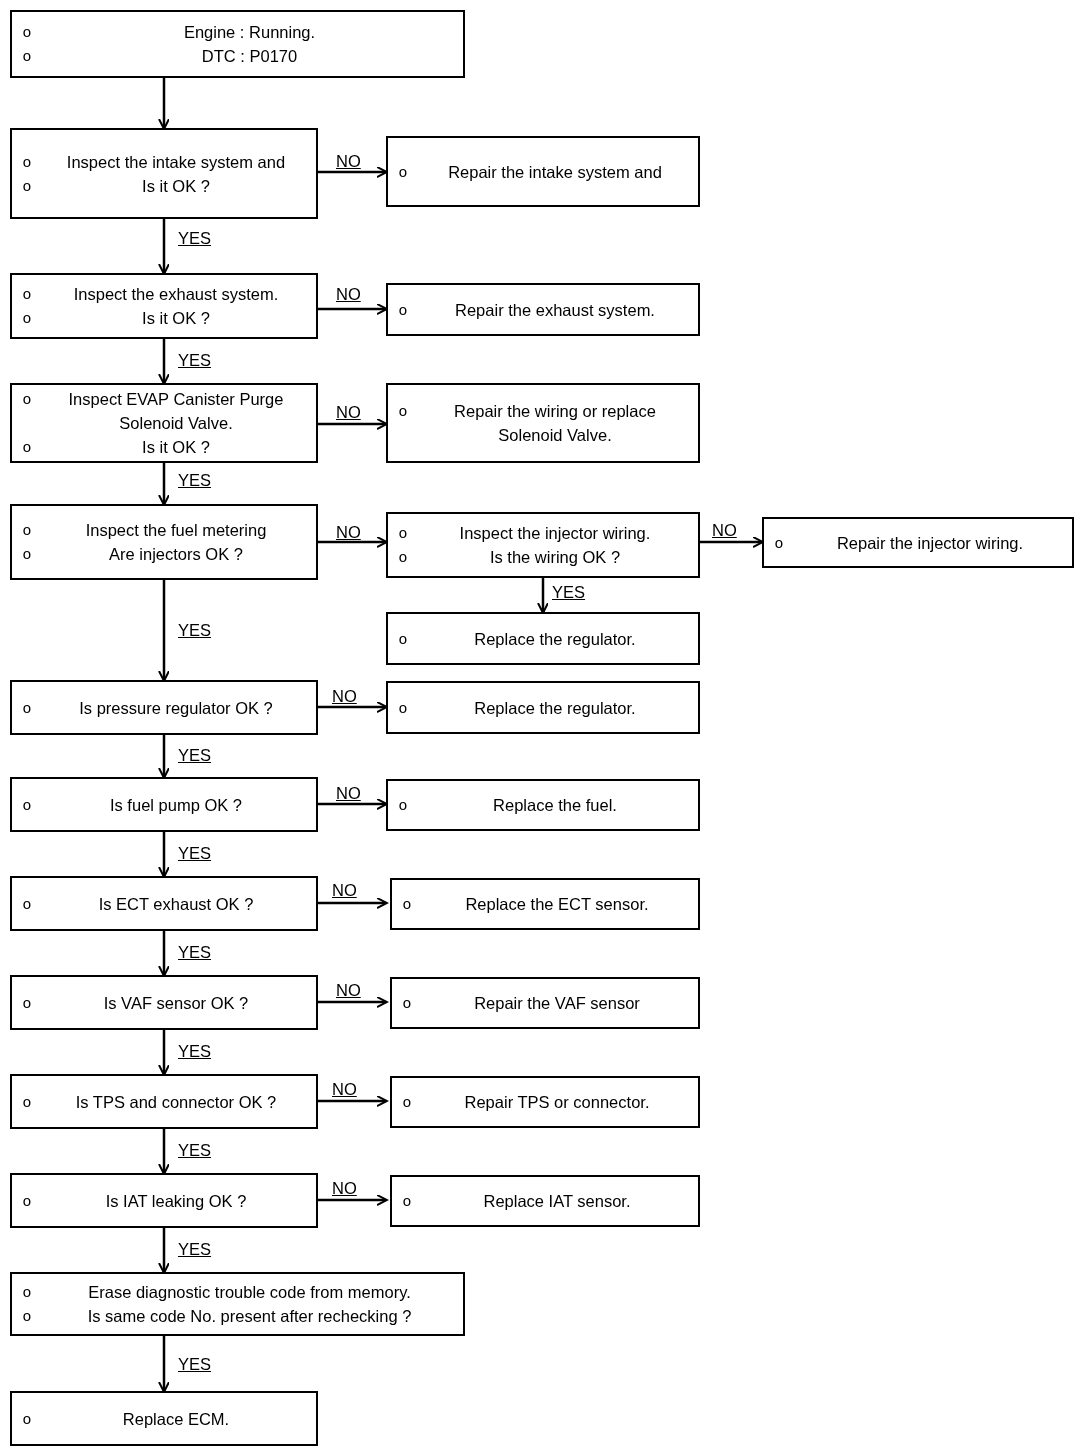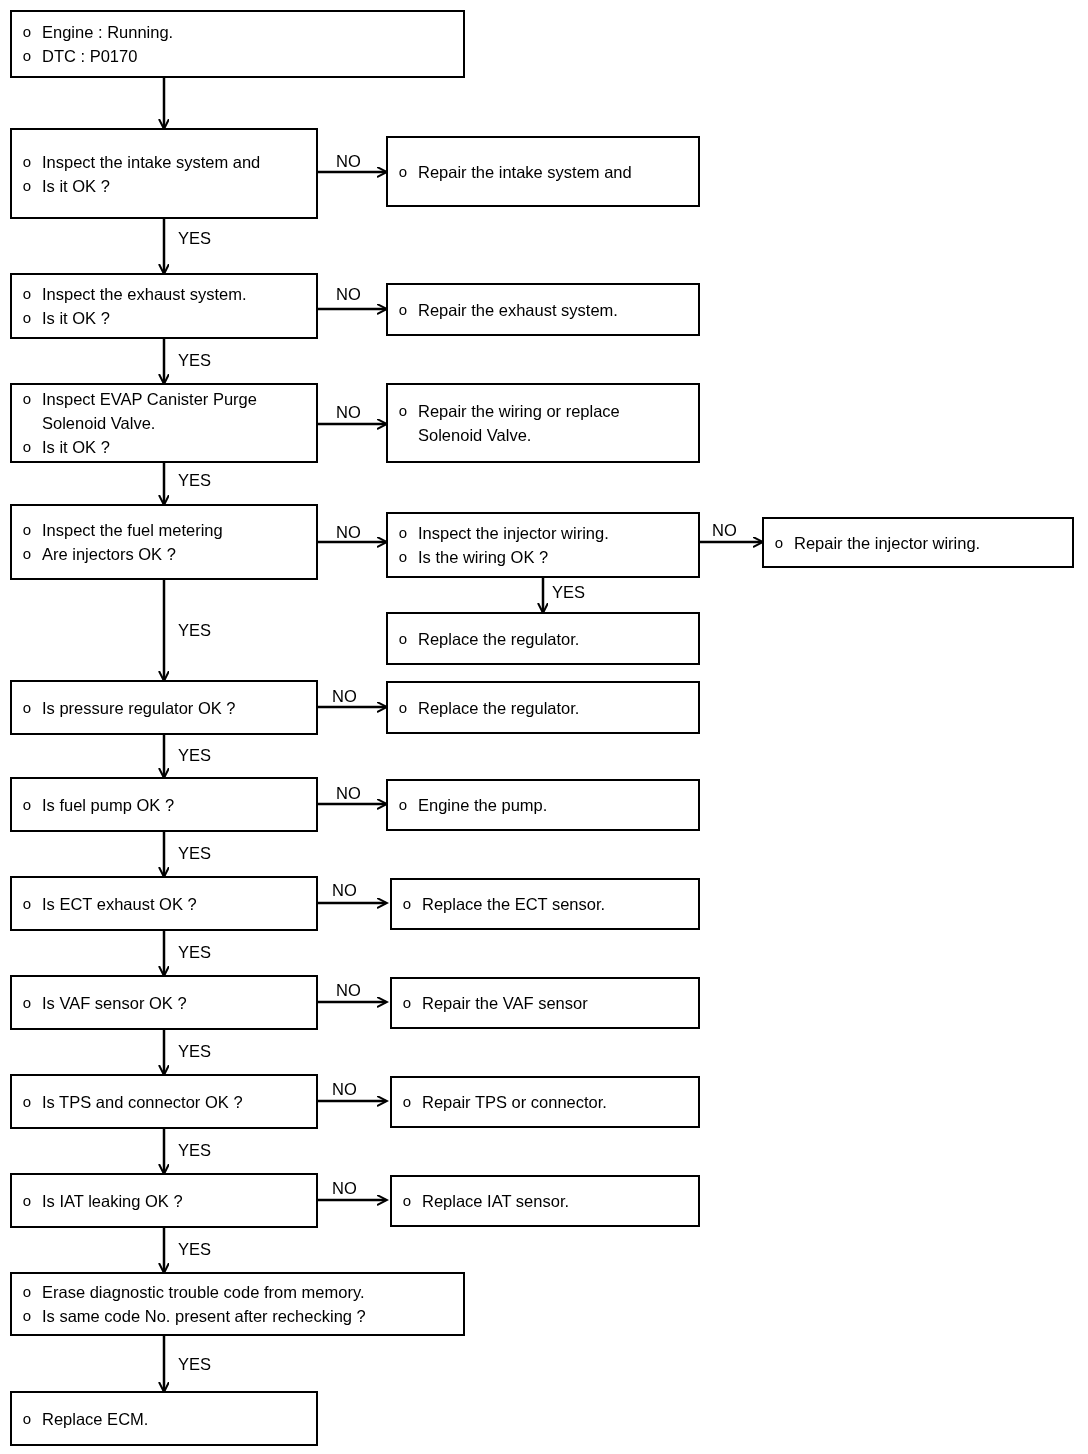--- a/index.html
+++ b/index.html
@@ -42,34 +42,36 @@
     text-align: center;
     font-size: 15px;
     line-height: 24px;
   }
   .bullet.blank {
     color: transparent;
   }
   .ltext {
     flex: 1;
     padding-right: 6px;
+    text-align: center;
   }
   svg.connectors {
     position: absolute;
     left: 0;
     top: 0;
     width: 1088px;
     height: 1454px;
     pointer-events: none;
   }
   .edge-label {
     position: absolute;
     font-size: 16.5px;
     line-height: 18px;
     white-space: nowrap;
+    text-decoration: underline;
   }
 </style>
 </head>
 <body>
 
 <div id="chart-root">
 
   <svg class="connectors" viewBox="0 0 1088 1454">
     <defs>
       <marker id="arrow" markerWidth="12" markerHeight="12" refX="9" refY="5" orient="auto" markerUnits="userSpaceOnUse">
@@ -184,21 +186,21 @@
 
   <div class="node" style="left:386px; top:681px; width:314px; height:53px;">
     <div class="line"><span class="bullet">o</span><span class="ltext">Replace the regulator.</span></div>
   </div>
 
   <div class="node" style="left:10px; top:777px; width:308px; height:55px;">
     <div class="line"><span class="bullet">o</span><span class="ltext">Is fuel pump OK ?</span></div>
   </div>
 
   <div class="node" style="left:386px; top:779px; width:314px; height:52px;">
-    <div class="line"><span class="bullet">o</span><span class="ltext">Engine the pump.</span></div>
+    <div class="line"><span class="bullet">o</span><span class="ltext">Replace the fuel.</span></div>
   </div>
 
   <div class="node" style="left:10px; top:876px; width:308px; height:55px;">
     <div class="line"><span class="bullet">o</span><span class="ltext">Is ECT exhaust OK ?</span></div>
   </div>
 
   <div class="node" style="left:390px; top:878px; width:310px; height:52px;">
     <div class="line"><span class="bullet">o</span><span class="ltext">Replace the ECT sensor.</span></div>
   </div>
 

